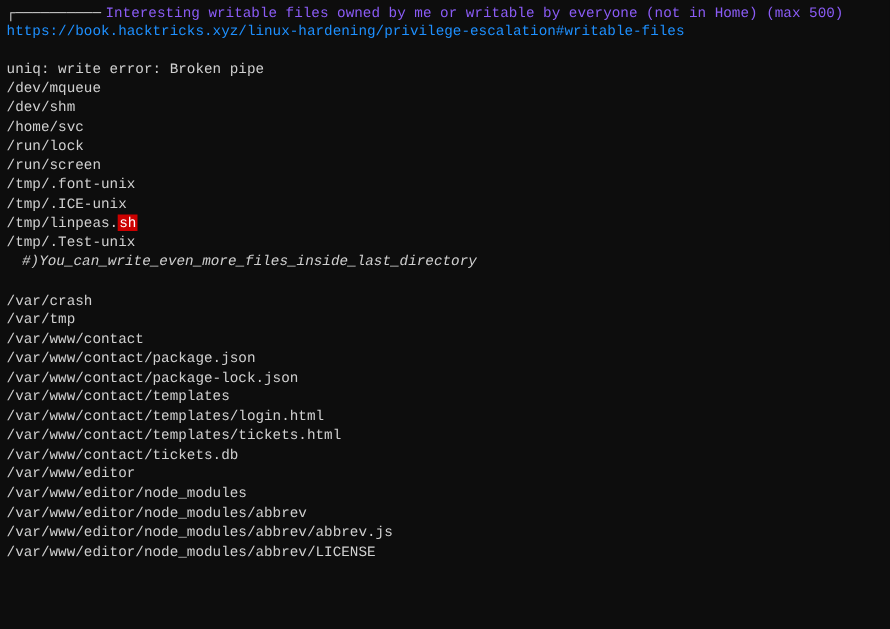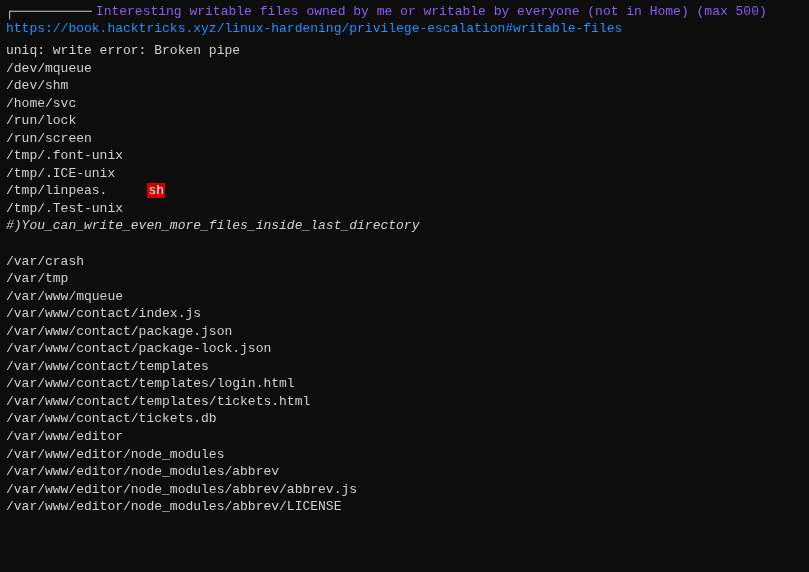--- a/index.html
+++ b/index.html
@@ -36,38 +36,38 @@
       color: #d0d0d0;
     }
 
     .header-title {
       color: #8b5cf6;
       font-weight: normal;
     }
 
     .url-line {
       color: #1e90ff;
-      margin-bottom: 6px;
+      margin-bottom: 18px;
     }
 
     .line {
       line-height: 1.35;
       white-space: pre;
     }
 
     .highlight-sh {
       background-color: #cc0000;
       color: #ffffff;
       padding: 0 1px;
-      margin-left: 40px;
     }
 
     .italic-comment {
       font-style: italic;
       color: #d0d0d0;
+      margin-left: 14px;
     }
   </style>
 </head>
 <body>
 
 <div class="terminal">
 
   <div class="header-line">
     <span class="box-char">┌──────────</span>
     <span class="header-title">Interesting writable files owned by me or writable by everyone (not in Home) (max 500)</span>
@@ -84,22 +84,21 @@
   <div class="line">/run/lock</div>
   <div class="line">/run/screen</div>
   <div class="line">/tmp/.font-unix</div>
   <div class="line">/tmp/.ICE-unix</div>
   <div class="line">/tmp/linpeas.<span class="highlight-sh">sh</span></div>
   <div class="line">/tmp/.Test-unix</div>
   <div class="line italic-comment">#)You_can_write_even_more_files_inside_last_directory</div>
   <div class="line">&nbsp;</div>
   <div class="line">/var/crash</div>
   <div class="line">/var/tmp</div>
-  <div class="line">/var/www/mqueue</div>
-  <div class="line">/var/www/contact/index.js</div>
+  <div class="line">/var/www/contact</div>
   <div class="line">/var/www/contact/package.json</div>
   <div class="line">/var/www/contact/package-lock.json</div>
   <div class="line">/var/www/contact/templates</div>
   <div class="line">/var/www/contact/templates/login.html</div>
   <div class="line">/var/www/contact/templates/tickets.html</div>
   <div class="line">/var/www/contact/tickets.db</div>
   <div class="line">/var/www/editor</div>
   <div class="line">/var/www/editor/node_modules</div>
   <div class="line">/var/www/editor/node_modules/abbrev</div>
   <div class="line">/var/www/editor/node_modules/abbrev/abbrev.js</div>

